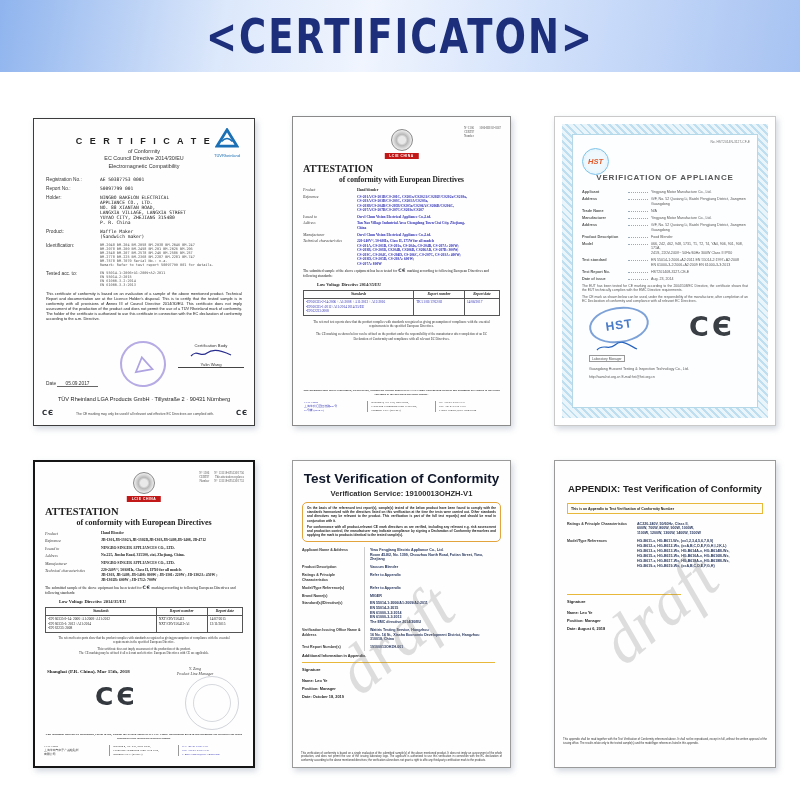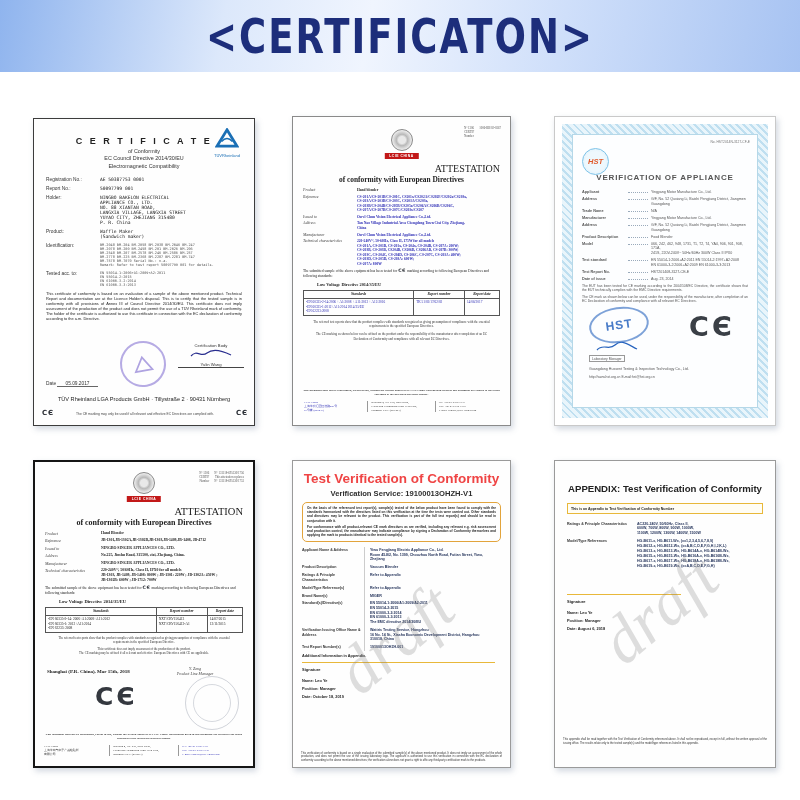--- a/index.html
+++ b/index.html
@@ -41,21 +41,21 @@
   .tuv-celine .ce { font-size:7px; }
   .tuv-celine .txt { font-size:3.3px; color:#444; flex:1; text-align:center; }
 
   
   .att { font-family:"Liberation Serif", serif; color:#222; }
   .att-emblem { position:absolute; left:50%; margin-left:-11px; width:22px; height:22px; border-radius:50%;
     border:1.5px solid #8a8a8a; background:radial-gradient(circle at 50% 50%, #e9e9e9 25%, #b9b9b9 40%, #efefef 70%); }
   .att-tag { position:absolute; left:50%; transform:translateX(-50%); background:#c21818; color:#fff;
     font-size:3.4px; padding:1px 5px; letter-spacing:.5px; font-family:"Liberation Sans",sans-serif; font-weight:bold; }
   .att-corner { position:absolute; right:9px; top:9px; display:flex; gap:5px; font-size:3px; color:#555; }
-  .att-title { text-align:right; font-weight:normal; }
+  .att-title { text-align:left; font-weight:bold; }
   .att-sub { text-align:center; font-weight:bold; }
   .att .flbl { flex:none; font-style:italic; color:#444; }
   .att .fval { font-weight:bold; color:#1a1a1a; }
   .blue { color:#2b2bb4 !important; }
   .tested { display:block; text-align:left; line-height:1.35; }
   .tested .ce { font-size:4.6px; }
   .directive { font-weight:bold; }
   .tb { border:1px solid #555; }
   .tb-row { display:flex; }
   .tb-row > span { padding:1.5px 2px; }
@@ -133,21 +133,21 @@
   .att2-ce { position:absolute; left:60px; top:222px; font-size:25px; color:#34383f; }
   .att2-signer { position:absolute; right:18px; top:204px; width:80px; text-align:center; font-size:4px; font-style:italic; color:#444; }
   .att2-stamp { position:absolute; right:14px; top:214px; width:54px; height:54px; border:1.5px solid rgba(110,120,140,.45);
     border-radius:50%; opacity:.7; display:flex; align-items:center; justify-content:center; }
   .att2-stamp div { width:38px; height:38px; border:1px solid rgba(110,120,140,.4); border-radius:50%; }
   .cert-att2 .att-footnote { left:10px; right:10px; top:271px; font-size:2.9px; line-height:1.25; font-weight:bold; }
   .cert-att2 .att-fcols { left:6px; right:6px; top:283px; font-size:2.9px; line-height:1.3; }
 
   
   .cert-tvc { left:292px; top:460px; width:219px; height:308px; border:1px solid #9a9a9a; padding:10px 9px 0; color:#222; }
-  .tvc-title { text-align:center; font-size:13.5px; font-weight:bold; color:#ef4444; }
+  .tvc-title { text-align:center; font-size:13.5px; font-weight:bold; color:#0f172a; }
   .tvc-vn { text-align:center; font-size:7.6px; font-weight:bold; color:#2e2e2e; margin-top:3px; }
   .tvc-intro { border:1.5px solid #e2a43c; border-radius:5px; padding:3px 4px; margin-top:4px; }
   .tvc-intro p { font-size:3.2px; font-weight:bold; color:#222; text-align:justify; line-height:1.32; }
   .tvc-intro p + p { margin-top:2px; }
   .tvc-fields { margin-top:5px; }
   .tvc-frow { display:flex; }
   .tvc-frow .flbl { width:62px; flex:none; font-size:3.6px; font-weight:bold; color:#333; padding:1.6px 3px 1.6px 0; line-height:1.3; }
   .tvc-frow .fval { flex:1; font-size:3.6px; font-weight:bold; color:#26355c; border-left:.5px solid #ccc; padding:1.6px 0 1.6px 5px; line-height:1.3; }
   .tvc-additional { font-size:3.8px; font-weight:bold; margin-top:3px; }
   .tvc-hr { border-top:1.5px solid #e8b83a; margin-top:4px; width:97%; }

